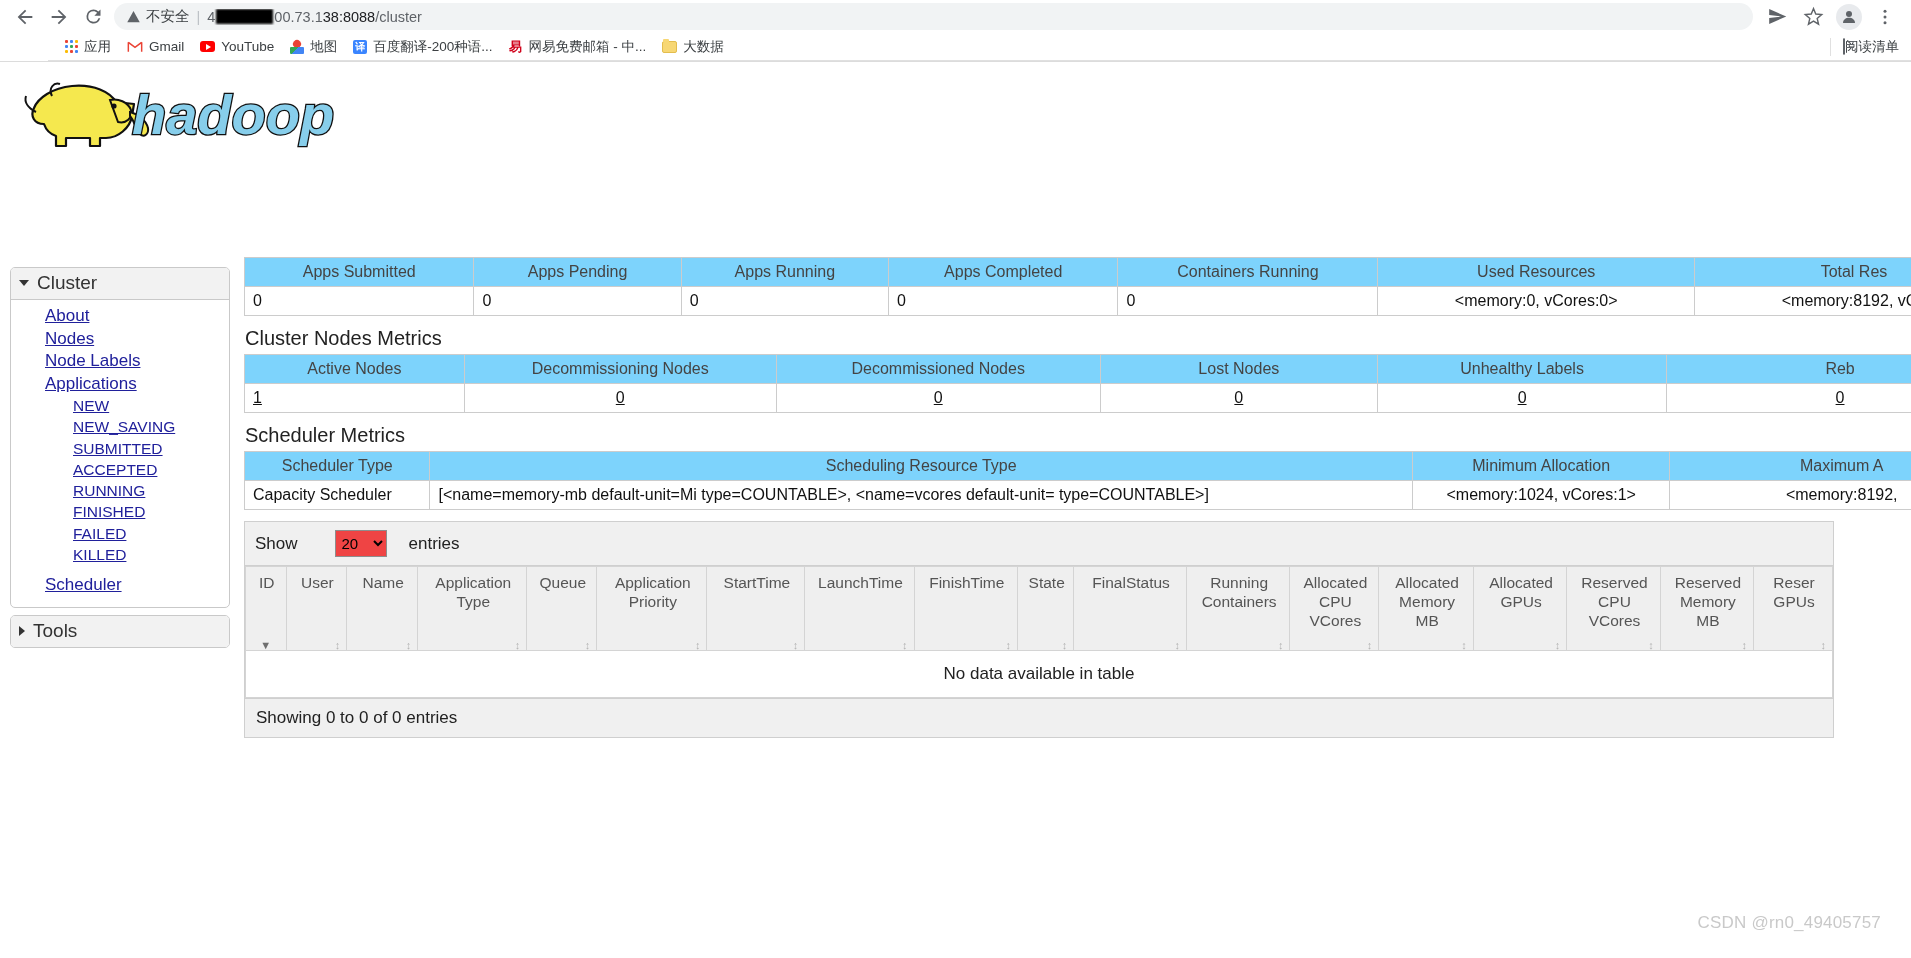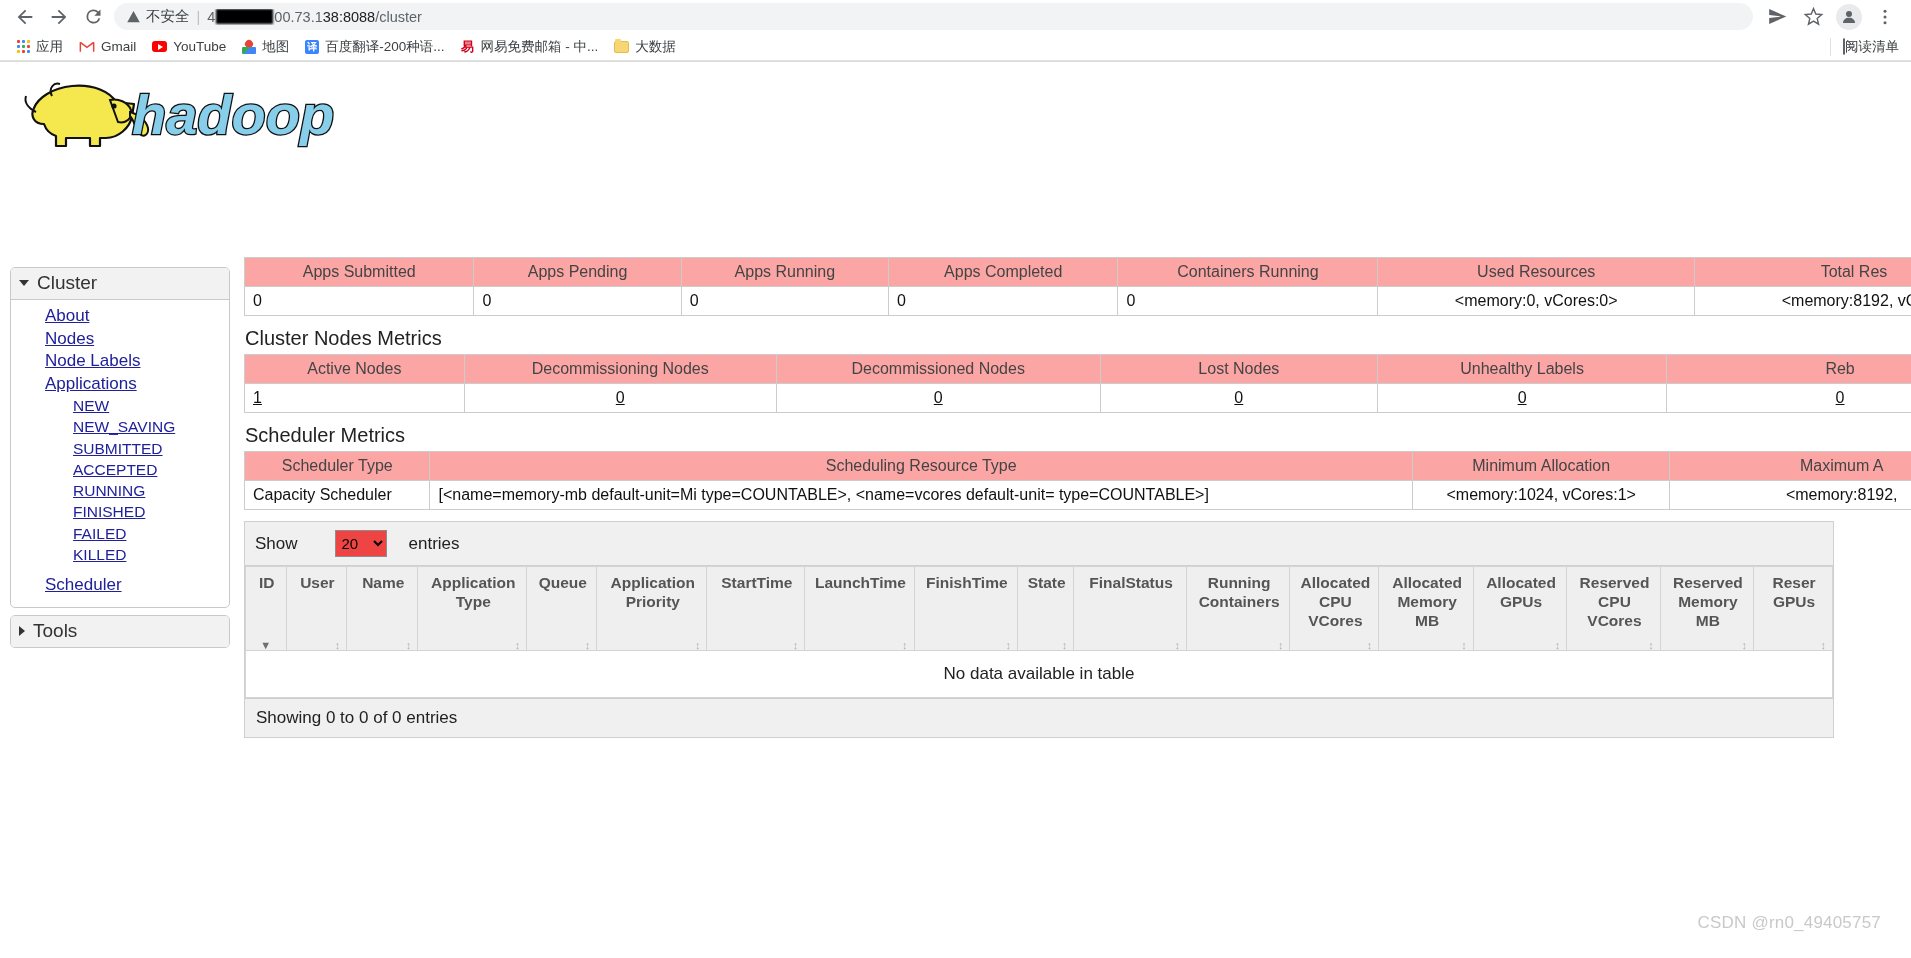--- a/index.html
+++ b/index.html
@@ -102,20 +102,21 @@
   
   #bookmarks-bar {
     height: 28px;
     display: flex;
     align-items: center;
     padding: 0 10px;
     background: #ffffff;
     border-bottom: 1px solid #e0e0e0;
     font-size: 13.5px;
     color: #3c4043;
+    margin-left: 48px;
   }
   .bm {
     display: flex;
     align-items: center;
     height: 22px;
     padding: 0 7px;
     margin-right: 2px;
     border-radius: 4px;
     white-space: nowrap;
     cursor: default;
@@ -274,21 +275,21 @@
   }
   table.metrics {
     border-collapse: collapse;
     table-layout: fixed;
     font-size: 16px;
     background: #fff;
     border: 1px solid #ccc;
     margin-bottom: 11px;
   }
   table.metrics th {
-    background: #fca5a5;
+    background: #7dd3fc;
     border: 1px solid #ccc;
     border-top: none;
     color: #444;
     font-weight: normal;
     text-align: center;
     padding: 5px 8px;
     white-space: nowrap;
   }
   table.metrics td {
     border: 1px solid #ccc;
@@ -329,21 +330,21 @@
     border-collapse: collapse;
     table-layout: fixed;
     width: 100%;
     background: #fff;
     font-size: 15.5px;
   }
   table.apps th {
     background: #efefef;
     border: 1px solid #d4d4d4;
     color: #555;
-    font-weight: bold;
+    font-weight: normal;
     vertical-align: top;
     padding: 6px 5px 20px 7px;
     position: relative;
     text-align: center;
     line-height: 19px;
   }
   .sortarrows {
     position: absolute;
     right: 6px;
     bottom: 5px;

